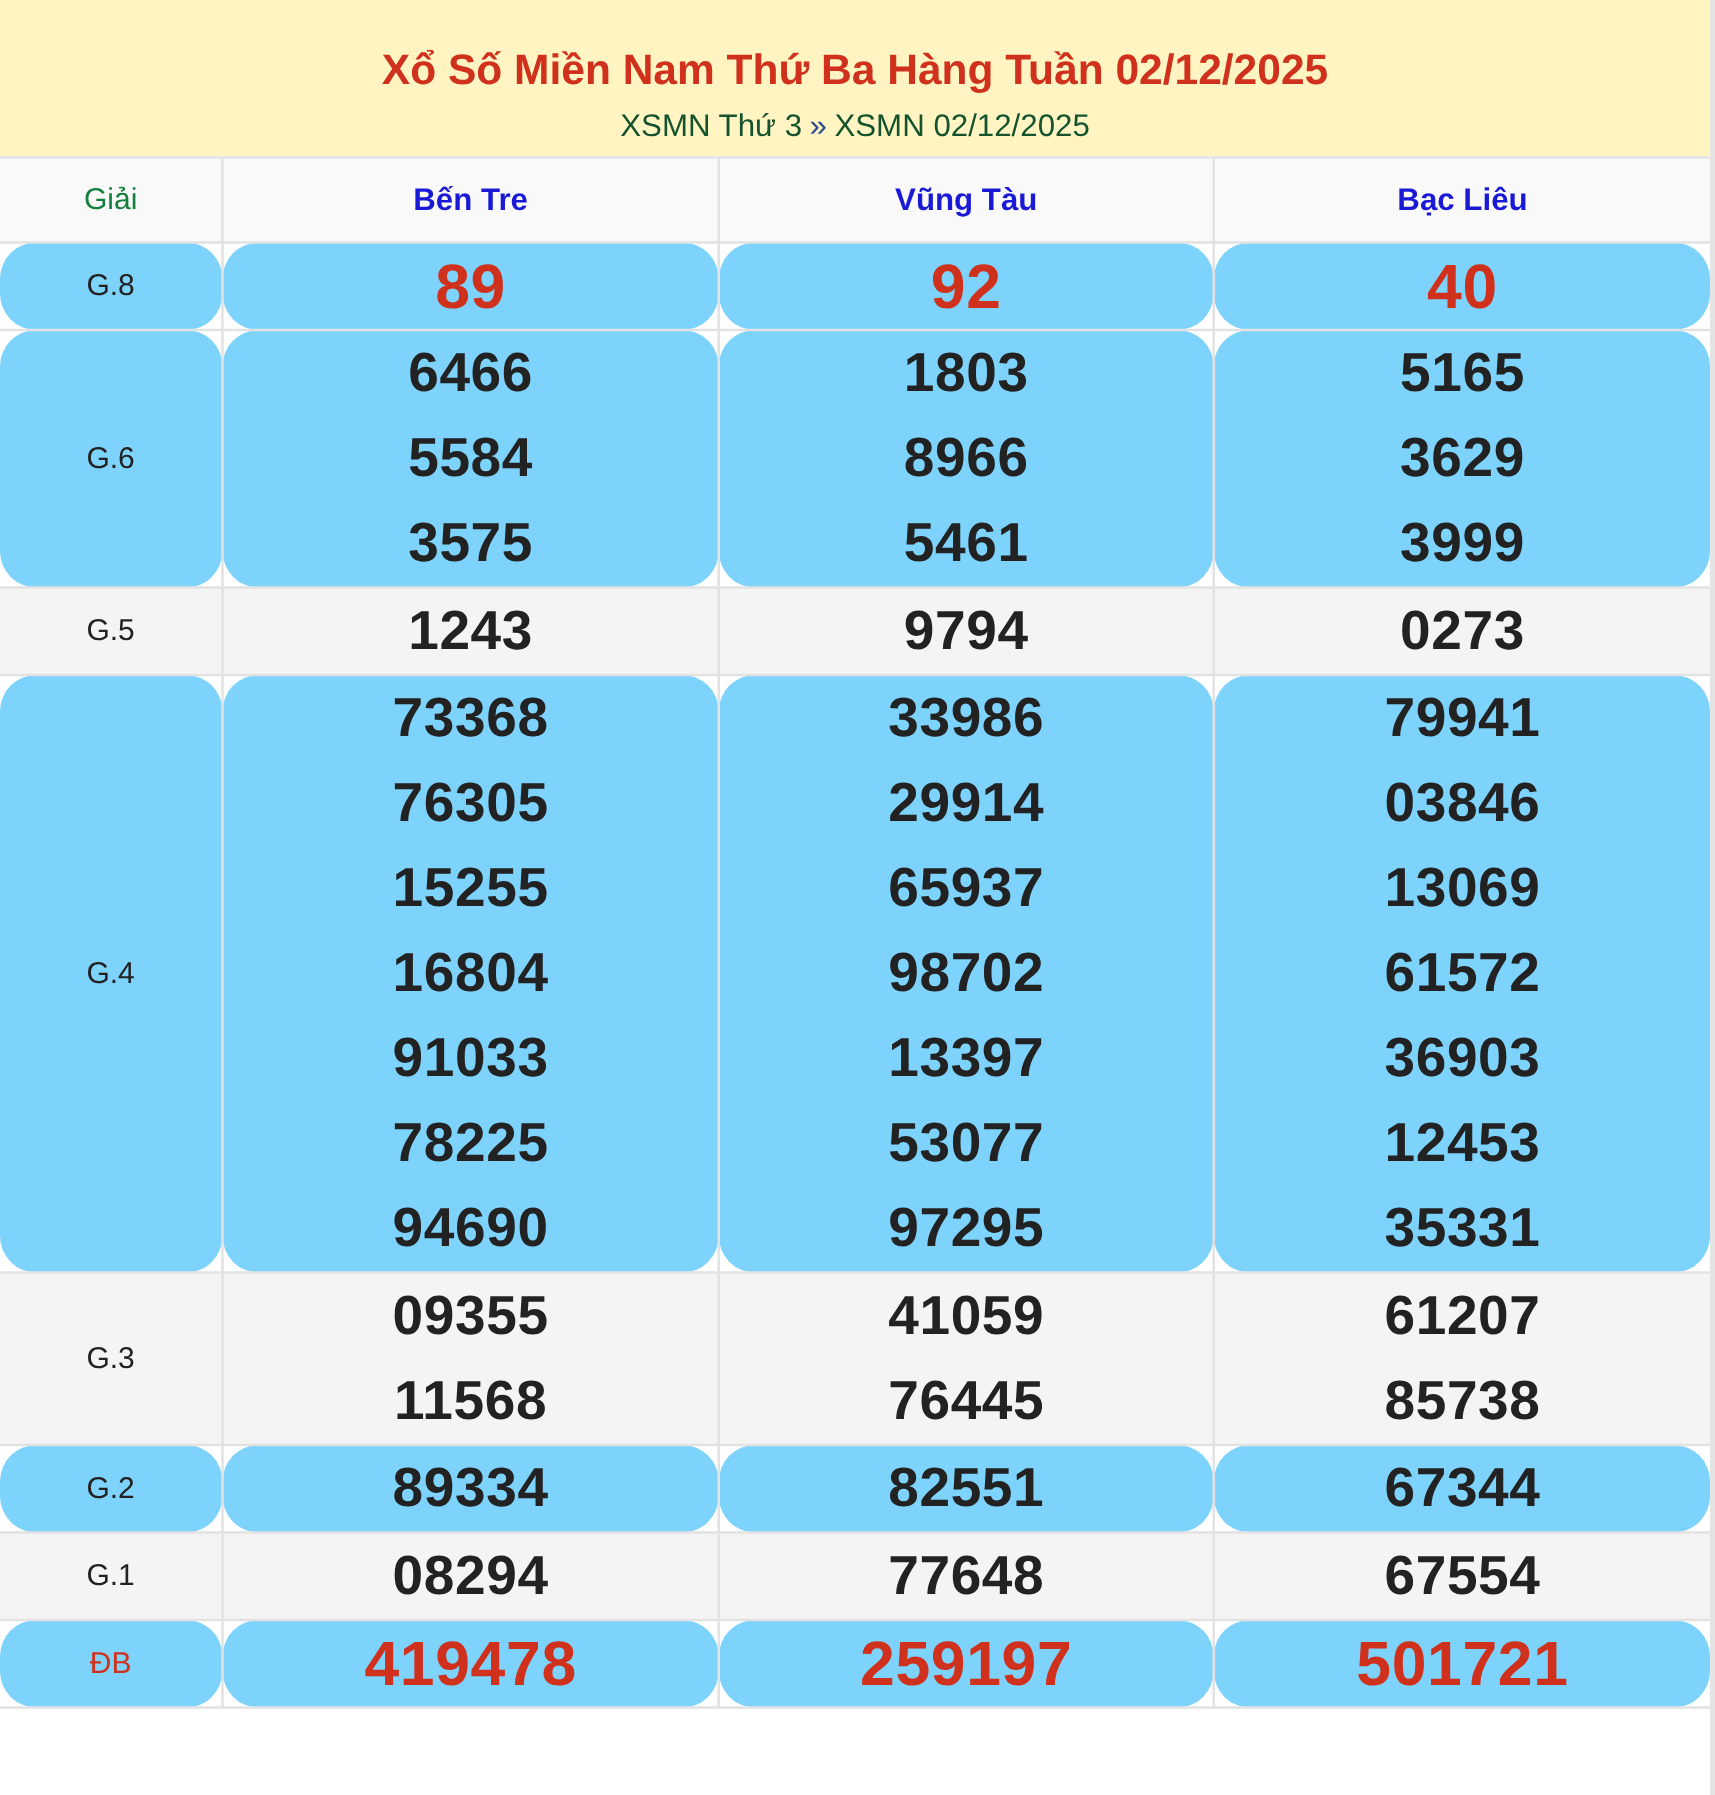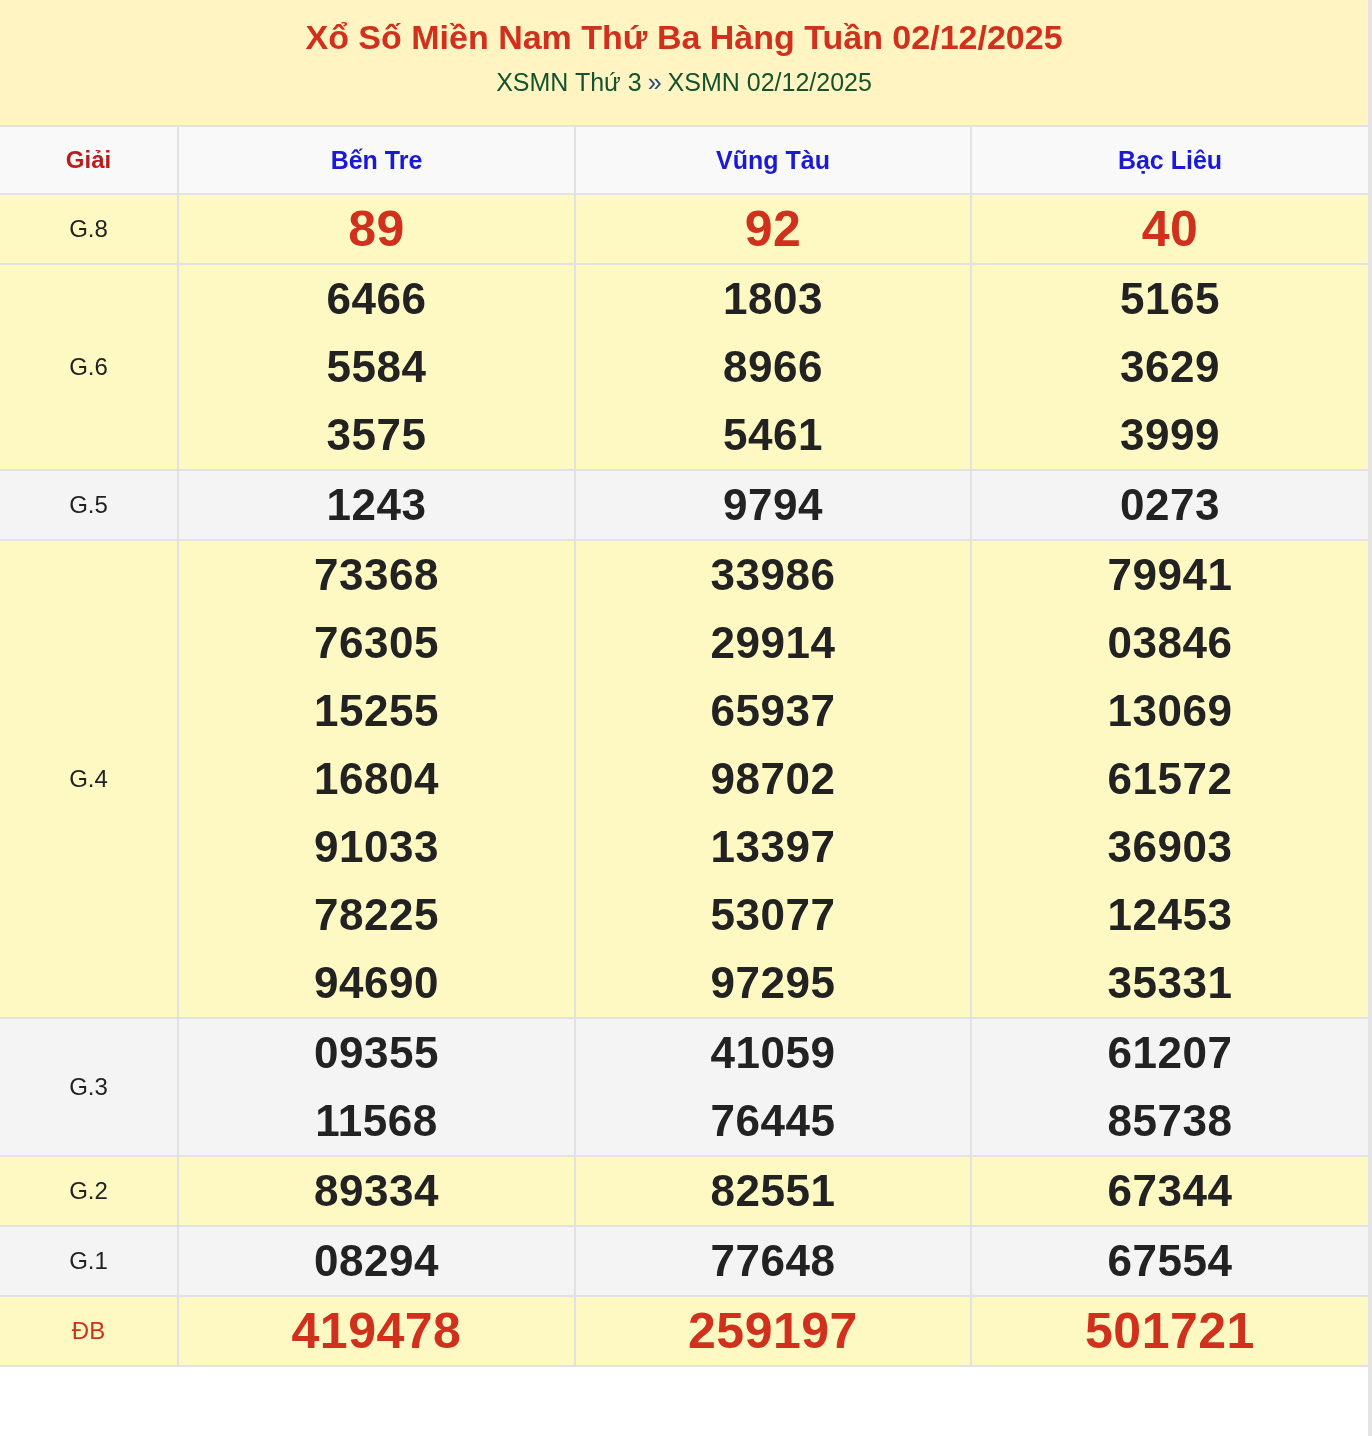--- a/index.html
+++ b/index.html
@@ -21,21 +21,21 @@
     position: absolute;
     right: 0; top: 0;
     width: 4px; height: 1436px;
     background: #e4e4e4;
   }
   .header {
     height: 125px;
     background: #fff4c2;
     text-align: center;
     box-sizing: border-box;
-    padding-top: 17px;
+    padding-top: 36px;
   }
   .title {
     color: #d0311d;
     font-weight: bold;
     font-size: 34px;
     line-height: 40px;
     margin: 0;
   }
   .breadcrumb {
     margin-top: 10px;
@@ -65,31 +65,31 @@
   table.results tr > :first-child { border-left: none; }
   table.results tr > :last-child { border-right: none; }
   tr.head th {
     height: 66px;
     background: #f9f9f9;
     color: #1a1ad6;
     font-weight: bold;
     font-size: 25px;
   }
   tr.head th.label-h {
-    color: #b91c1c;
-    font-weight: bold;
+    color: #15803d;
+    font-weight: normal;
     font-size: 24px;
   }
   td.prize {
     font-size: 24px;
     color: #222;
   }
   td.prize.special { color: #d0311d; }
   tr.alt td { background: #f4f4f4; }
-  tr.plain td { background: #fef9c3; }
+  tr.plain td { background: #7dd3fc; border-radius: 29px; }
   .num {
     display: block;
     font-weight: bold;
     font-size: 44px;
     line-height: 68px;
     color: #222;
     letter-spacing: 0.5px;
   }
   .num.red { color: #d0311d; font-size: 50px; }
   tr.g8 td, tr.g7 td, tr.g5 td, tr.g2 td, tr.g1 td, tr.db td { height: 68px; }

